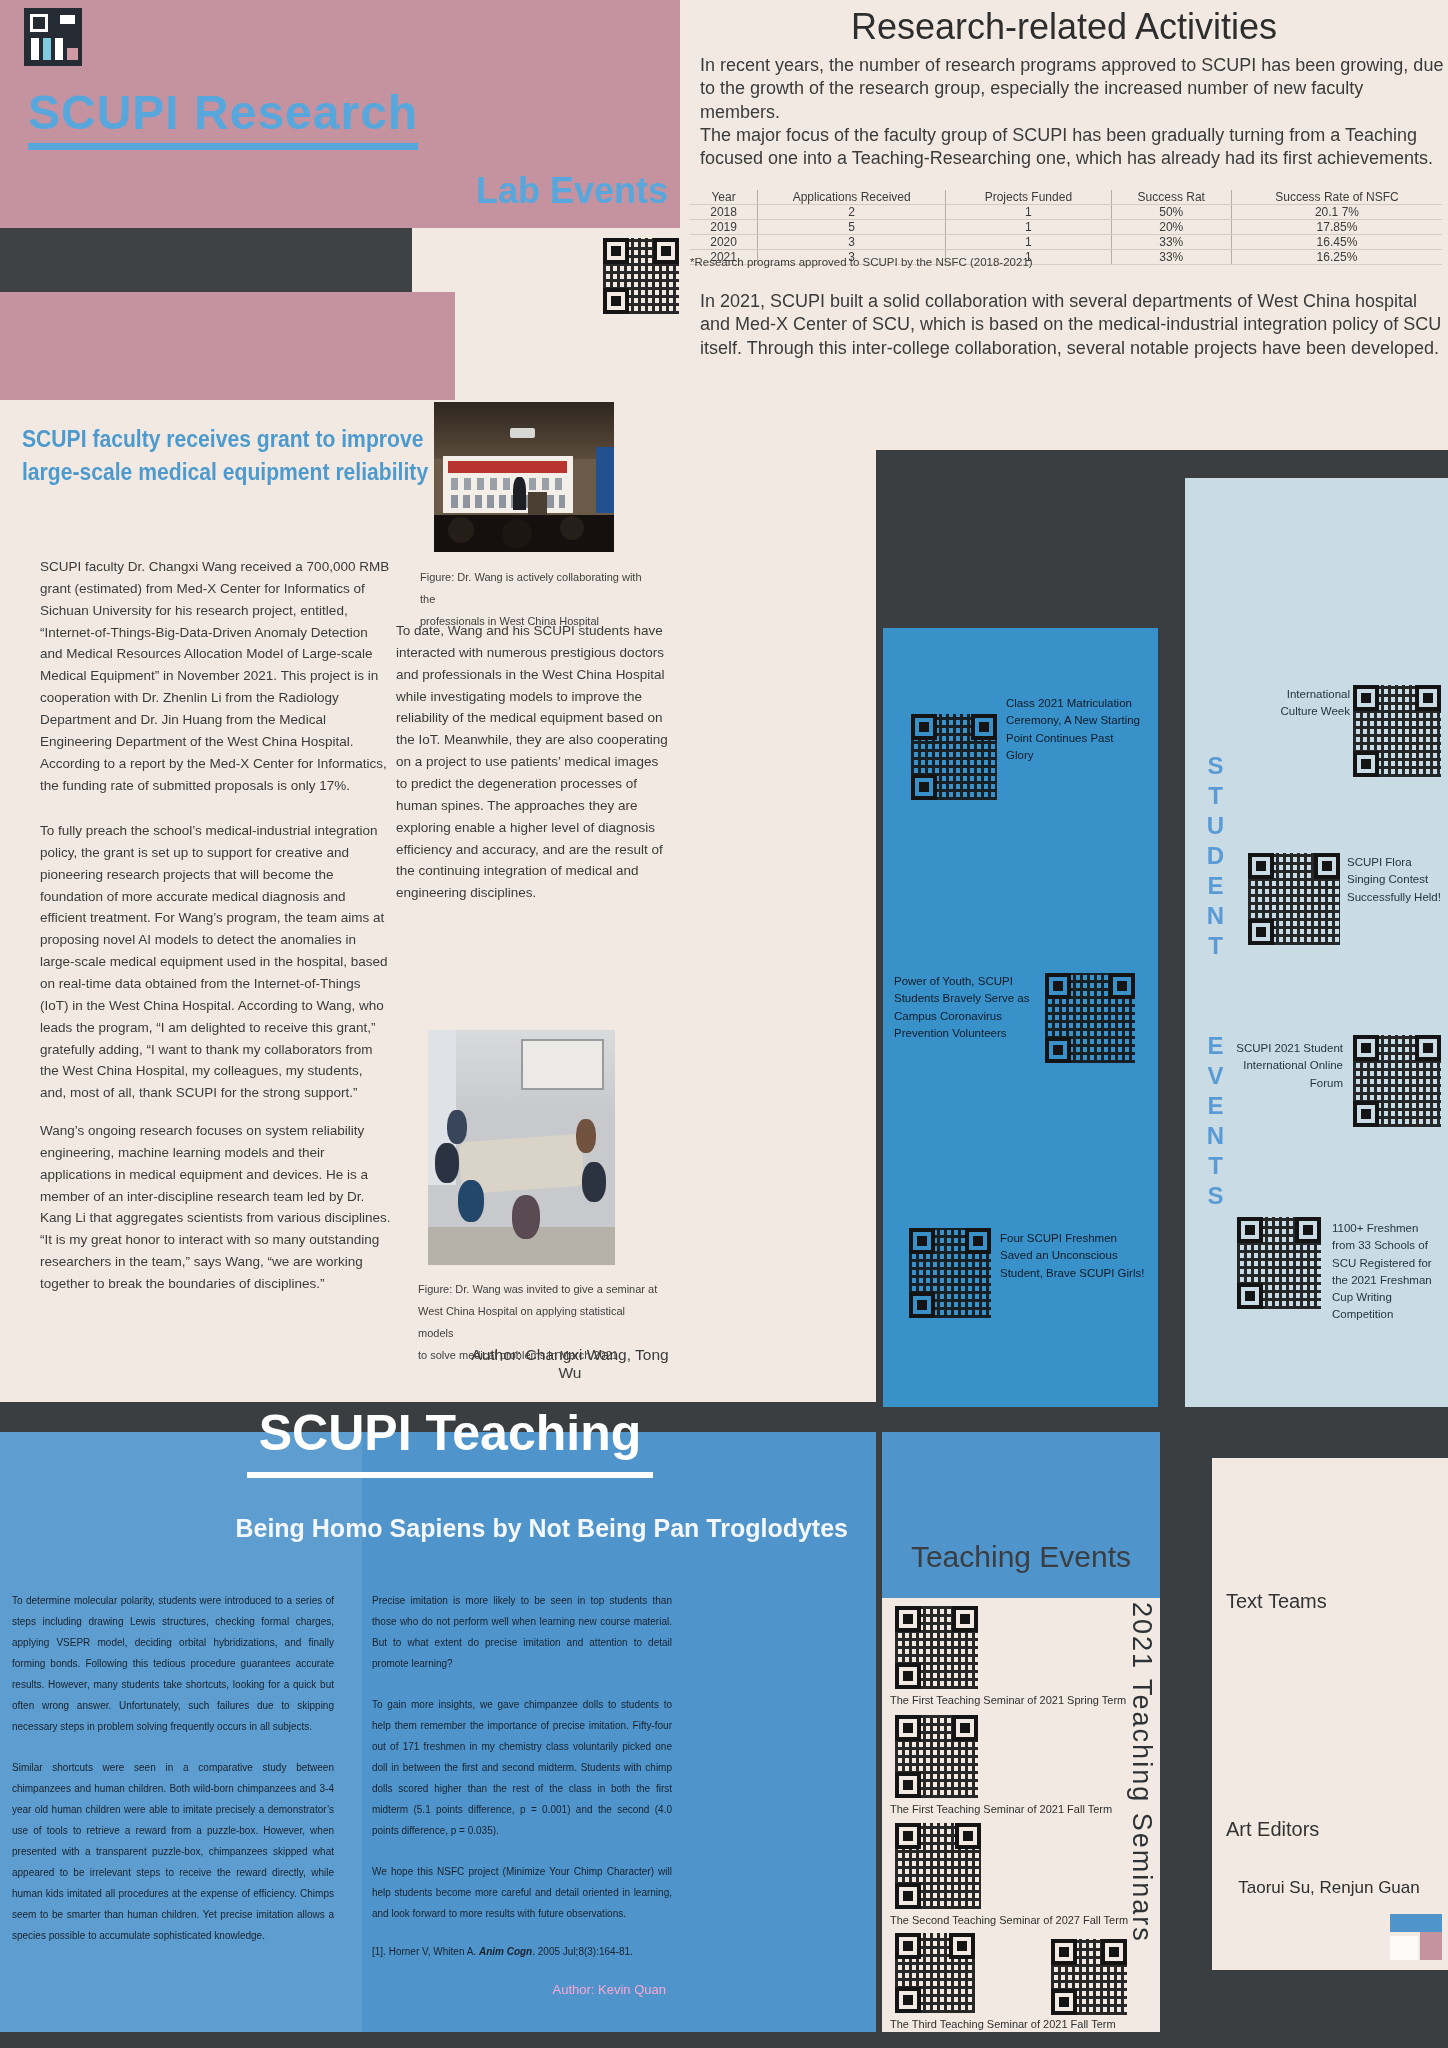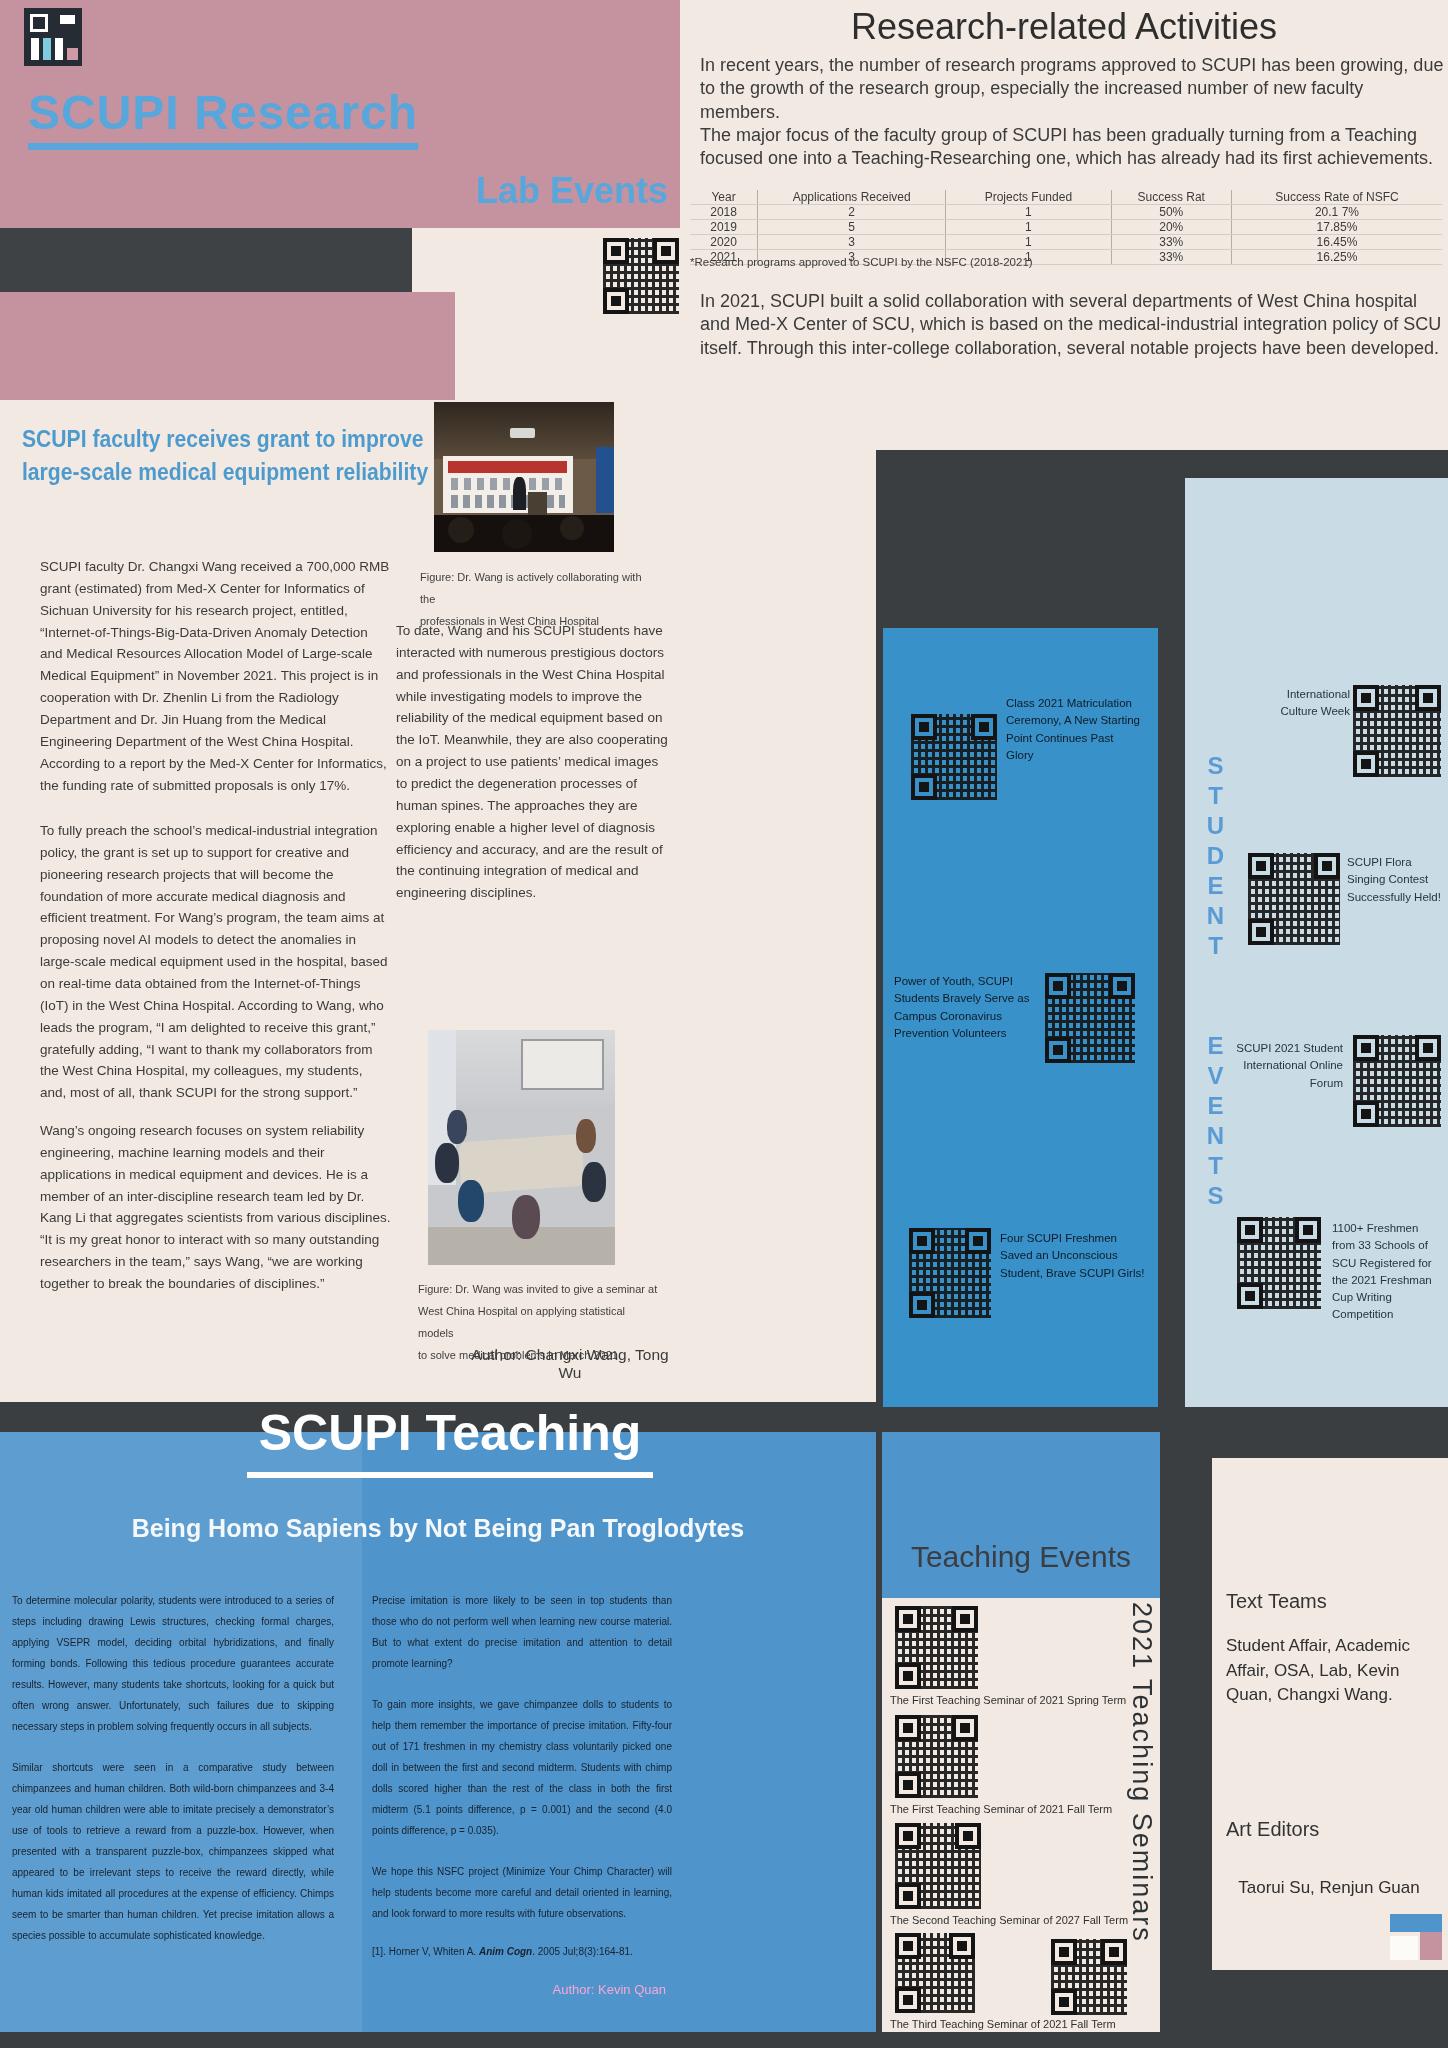--- a/index.html
+++ b/index.html
@@ -24,21 +24,21 @@
      transform:scaleX(.88);transform-origin:0 0;}
   .g-para{font-size:13.5px;line-height:1.62;color:#3b3b3b;}
   .caption{font-size:11px;line-height:2.0;color:#3f3f3f;}
   .small-note{font-size:11.5px;line-height:1.52;color:#3a3a3a;}
   .sp-label{font-size:11.5px;line-height:1.5;color:#0e1b28;}
   .ep-label{font-size:11.5px;line-height:1.5;color:#273540;}
   .vword{font-size:24px;font-weight:bold;color:#5b9bd5;writing-mode:vertical-rl;
      text-orientation:upright;letter-spacing:3px;line-height:1;}
   .t-title{font-size:50px;font-weight:bold;color:#ffffff;border-bottom:6px solid #fff;
      padding:0 12px 10px 12px;display:inline-block;letter-spacing:0;}
-  .t-sub{font-size:25px;font-weight:bold;color:#f4f8fb;text-align:center;}
+  .t-sub{font-size:25px;font-weight:bold;color:#f4f8fb;text-align:right;}
   .t-para{font-size:10px;line-height:2.1;color:#17222e;text-align:justify;}
   .t-ref{font-size:10px;color:#17222e;}
   .te-title{font-size:30px;color:#3a3e42;font-weight:500;}
   .te-label{font-size:11px;color:#2f2f2f;}
   .te-vert{font-size:27px;color:#2e3337;writing-mode:vertical-rl;letter-spacing:2px;}
   .cr-head{font-size:20px;color:#333333;}
   .cr-body{font-size:17px;line-height:1.45;color:#2f2f2f;}
   
   table.rtable{border-collapse:collapse;width:752px;font-size:12px;color:#3b3b3b;}
   table.rtable th,table.rtable td{font-weight:normal;text-align:center;padding:0 3px;
@@ -323,21 +323,20 @@
     <span class="px"></span>
       <span class="f tl"></span>
       <span class="f tr"></span>
       <span class="f bl"></span>
   </div>
   <div class="abs te-label" style="left:890px;top:2018px;width:266px;">The Third Teaching Seminar of 2021 Fall Term</div>
 
   <div class="abs te-vert" style="left:1126px;top:1602px;height:400px;">2021 Teaching Seminars</div>
 
   <div class="abs cr-head" style="left:1226px;top:1590px;width:206px;">Text Teams</div>
-  <div class="abs cr-body" style="left:1226px;top:1634px;width:206px;">Student Affair, Academic Affair, OSA, Lab, Kevin Quan, Changxi Wang.</div>
   <div class="abs cr-head" style="left:1226px;top:1818px;width:206px;">Art Editors</div>
   <div class="abs cr-body" style="left:1226px;top:1876px;width:206px;text-align:center;">Taorui Su, Renjun Guan</div>
   <div id="minilogo" class="abs" style="left:1390px;top:1914px;width:52px;height:46px;">
     <span style="left:0;top:0;width:52px;height:18px;background:#4f94cb;"></span>
     <span style="left:0;top:22px;width:28px;height:24px;background:#fdfbf8;"></span>
     <span style="left:30px;top:18px;width:22px;height:28px;background:#c593a0;"></span>
   </div>
 
 </div>
 

